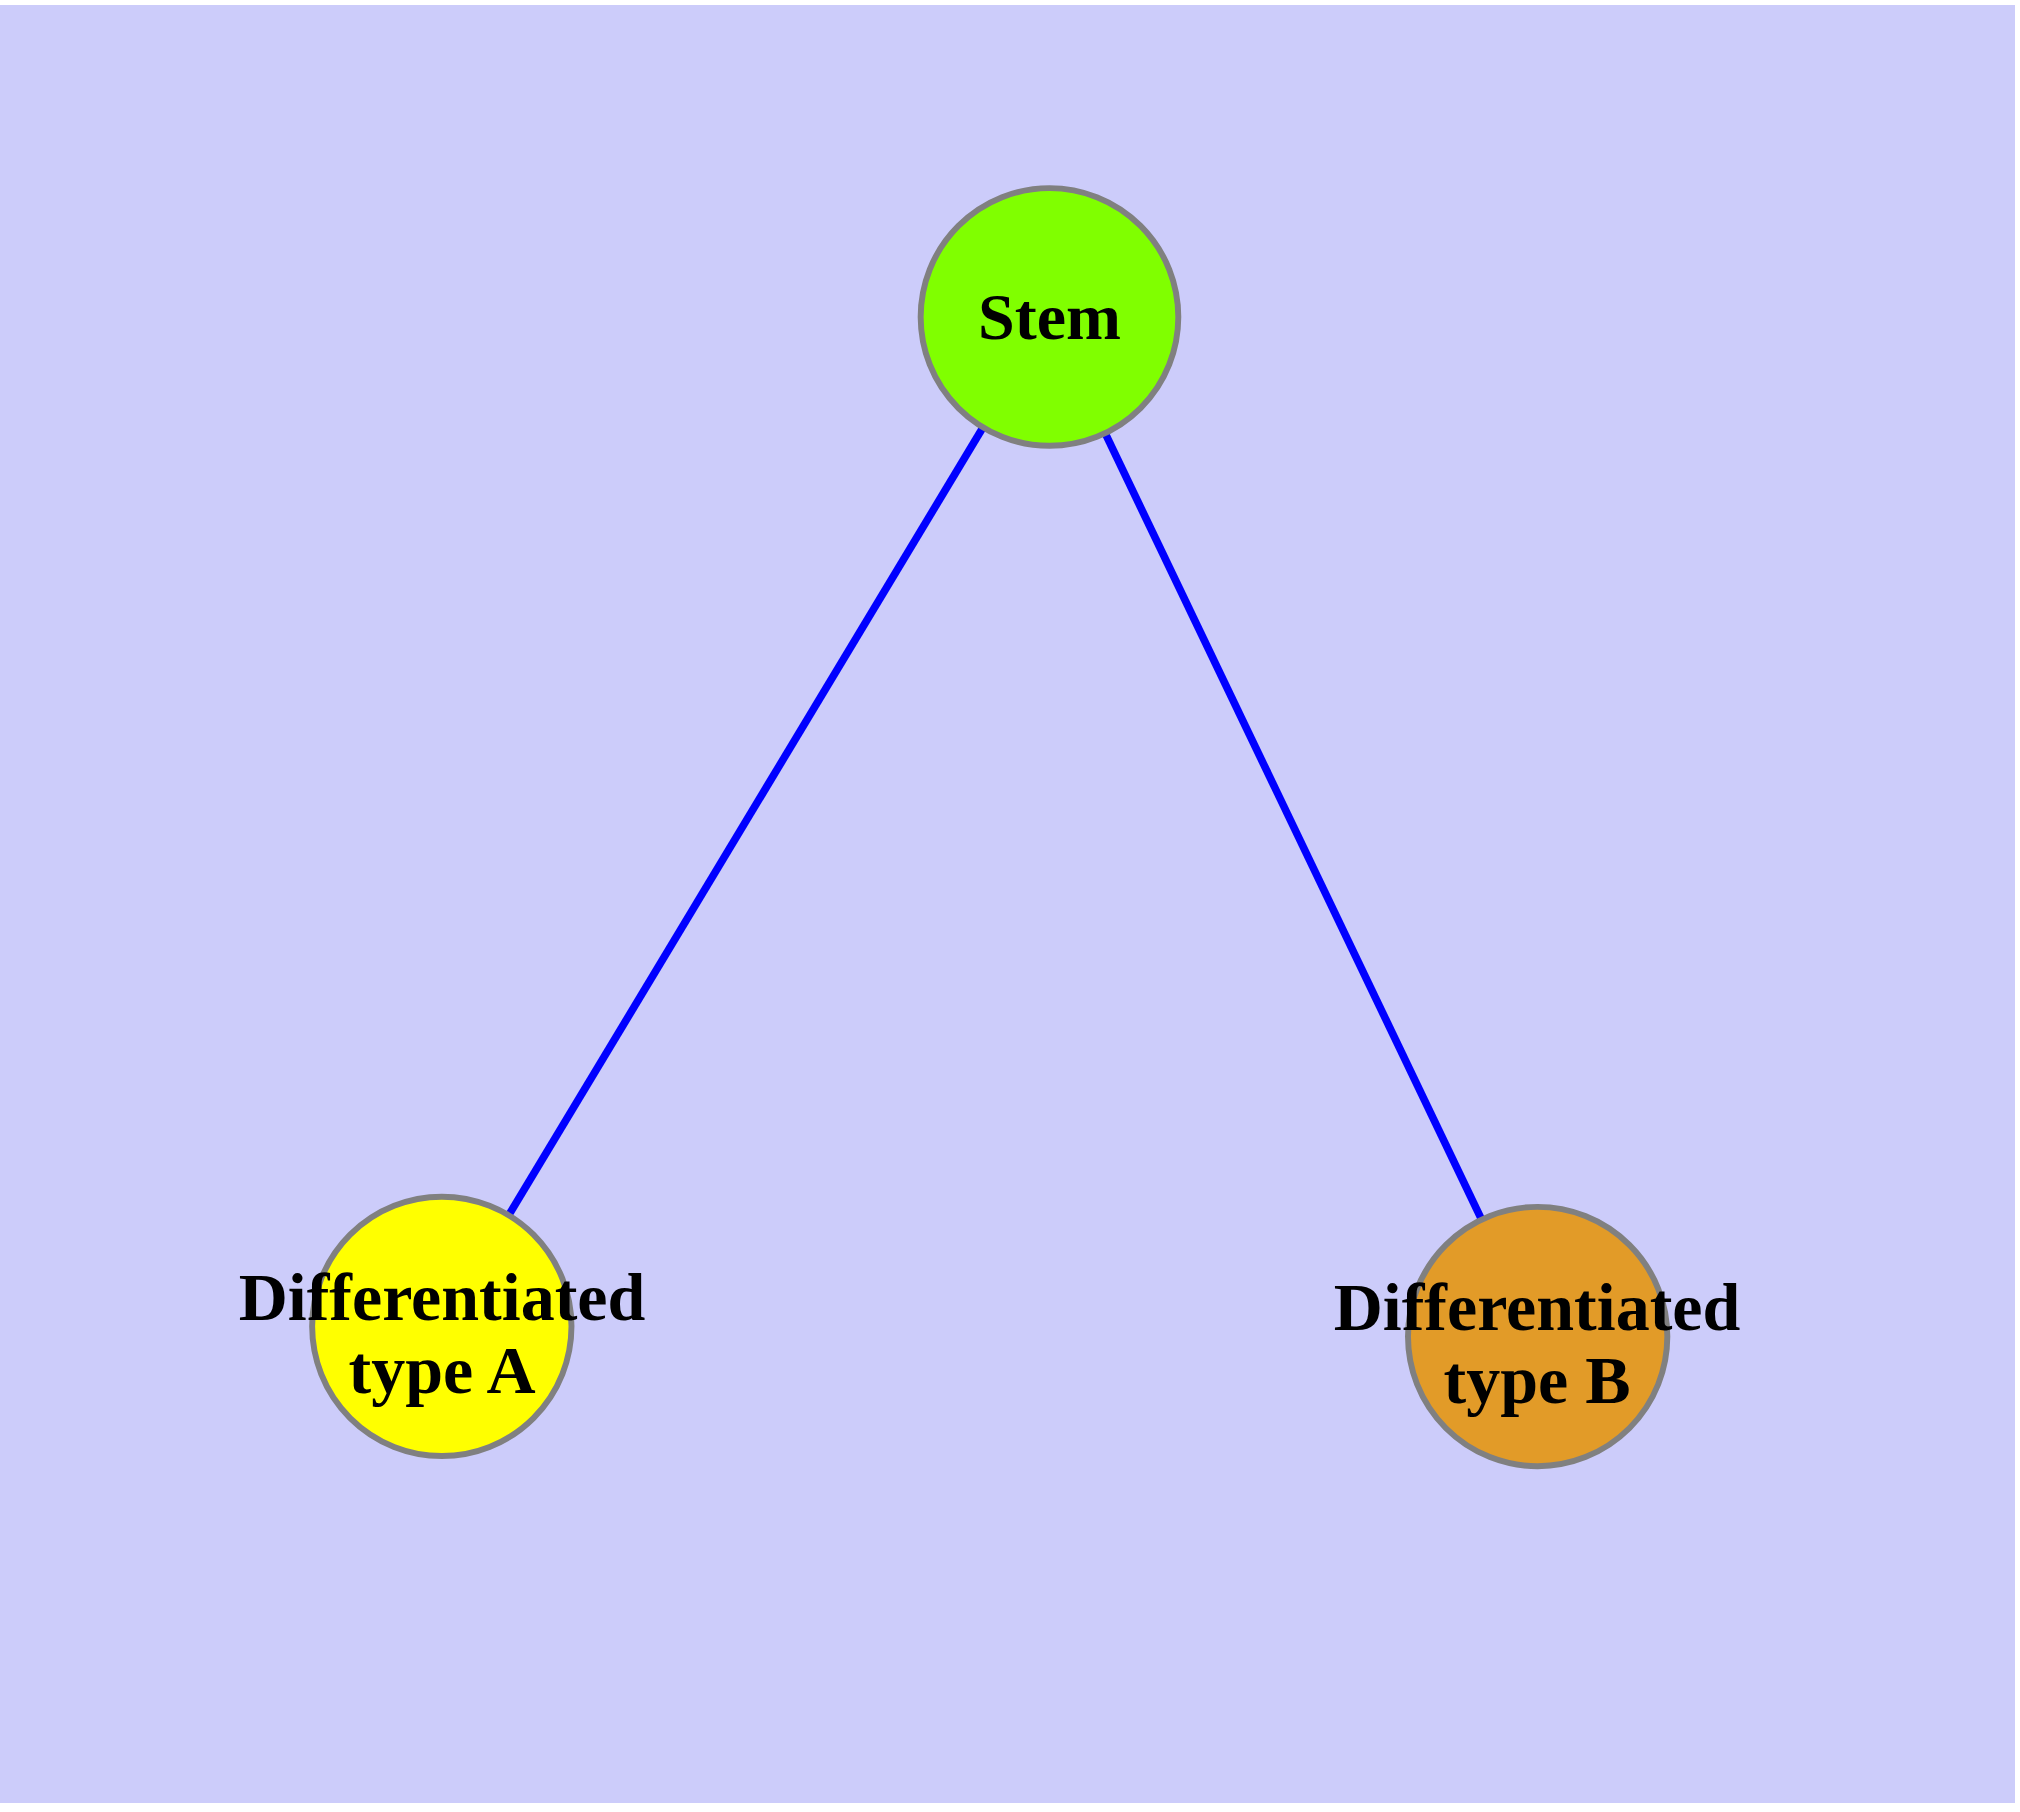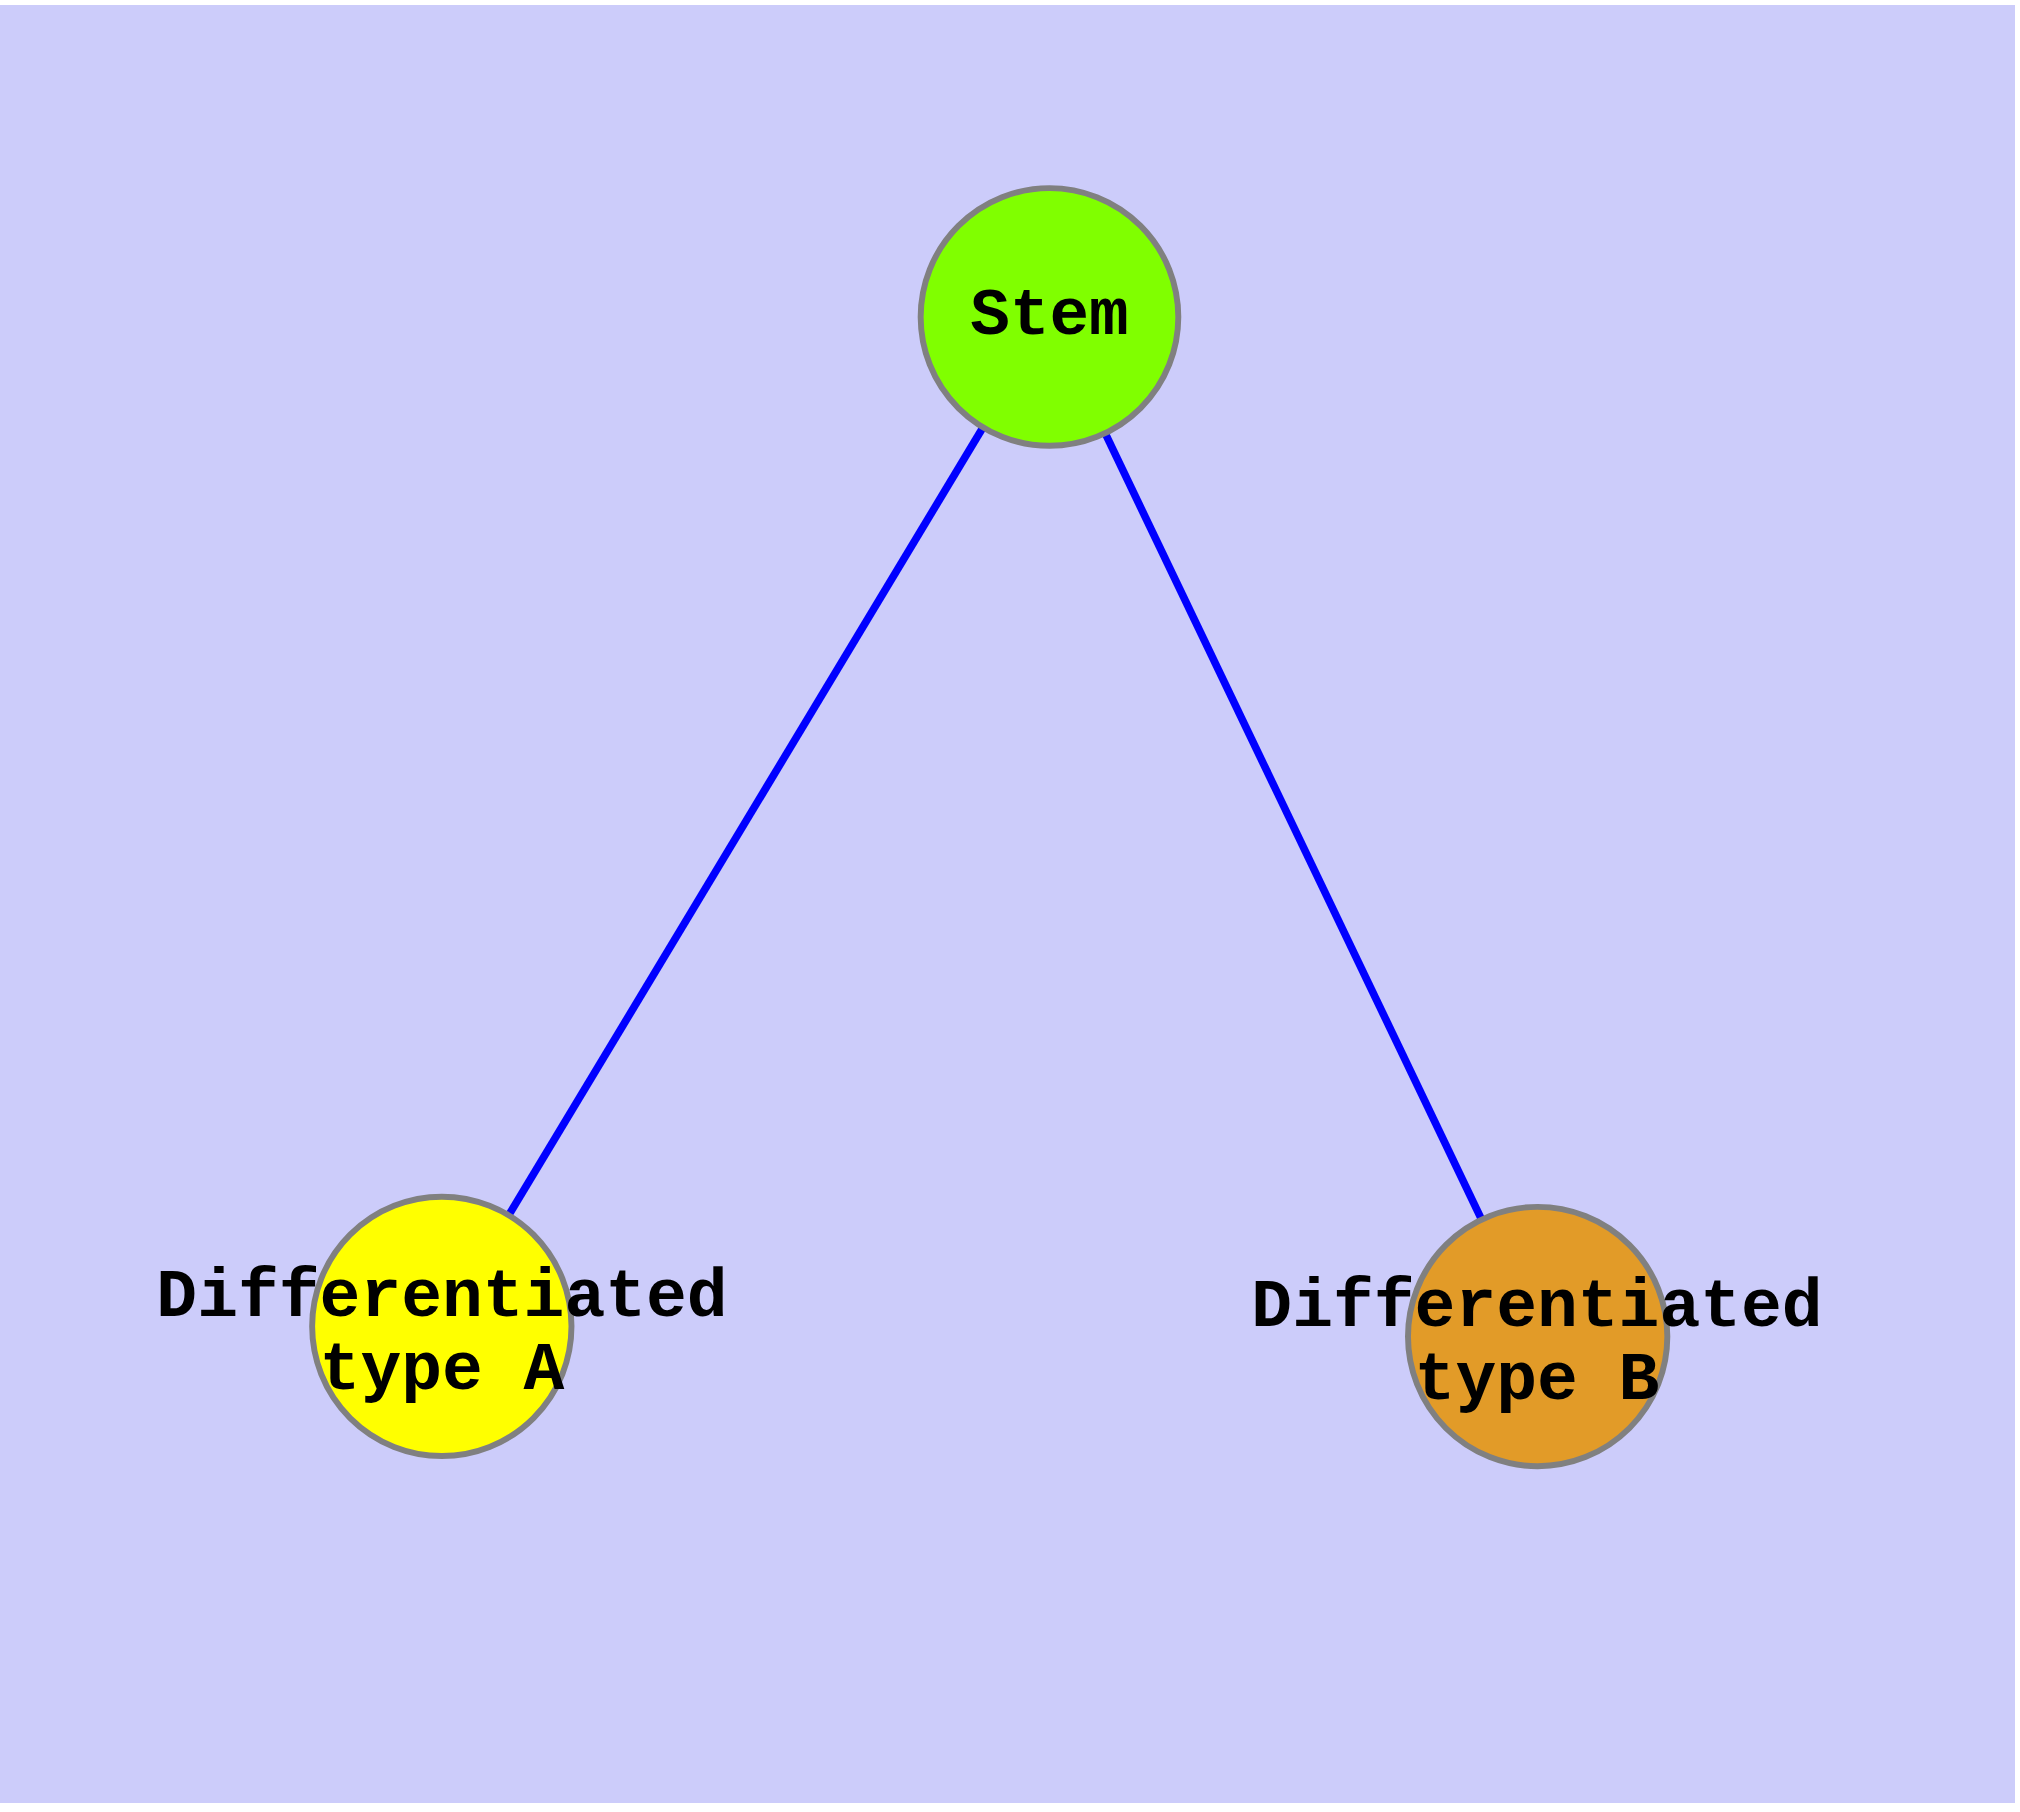--- a/index.html
+++ b/index.html
@@ -32,21 +32,21 @@
     height: 1812px;
   }
   .node-label {
     position: absolute;
     text-align: center;
     color: #000000;
     font-weight: bold;
     line-height: 1.08;
     white-space: pre;
     pointer-events: none;
-    font-family: Liberation Mono, monospace;
+    font-family: Liberation Serif, serif;
   }
   #label-stem {
     font-size: 66px;
     left: 795px;
     top: 281px;
     width: 509px;
   }
   #label-diff-a {
     font-size: 68px;
     left: 103px;

